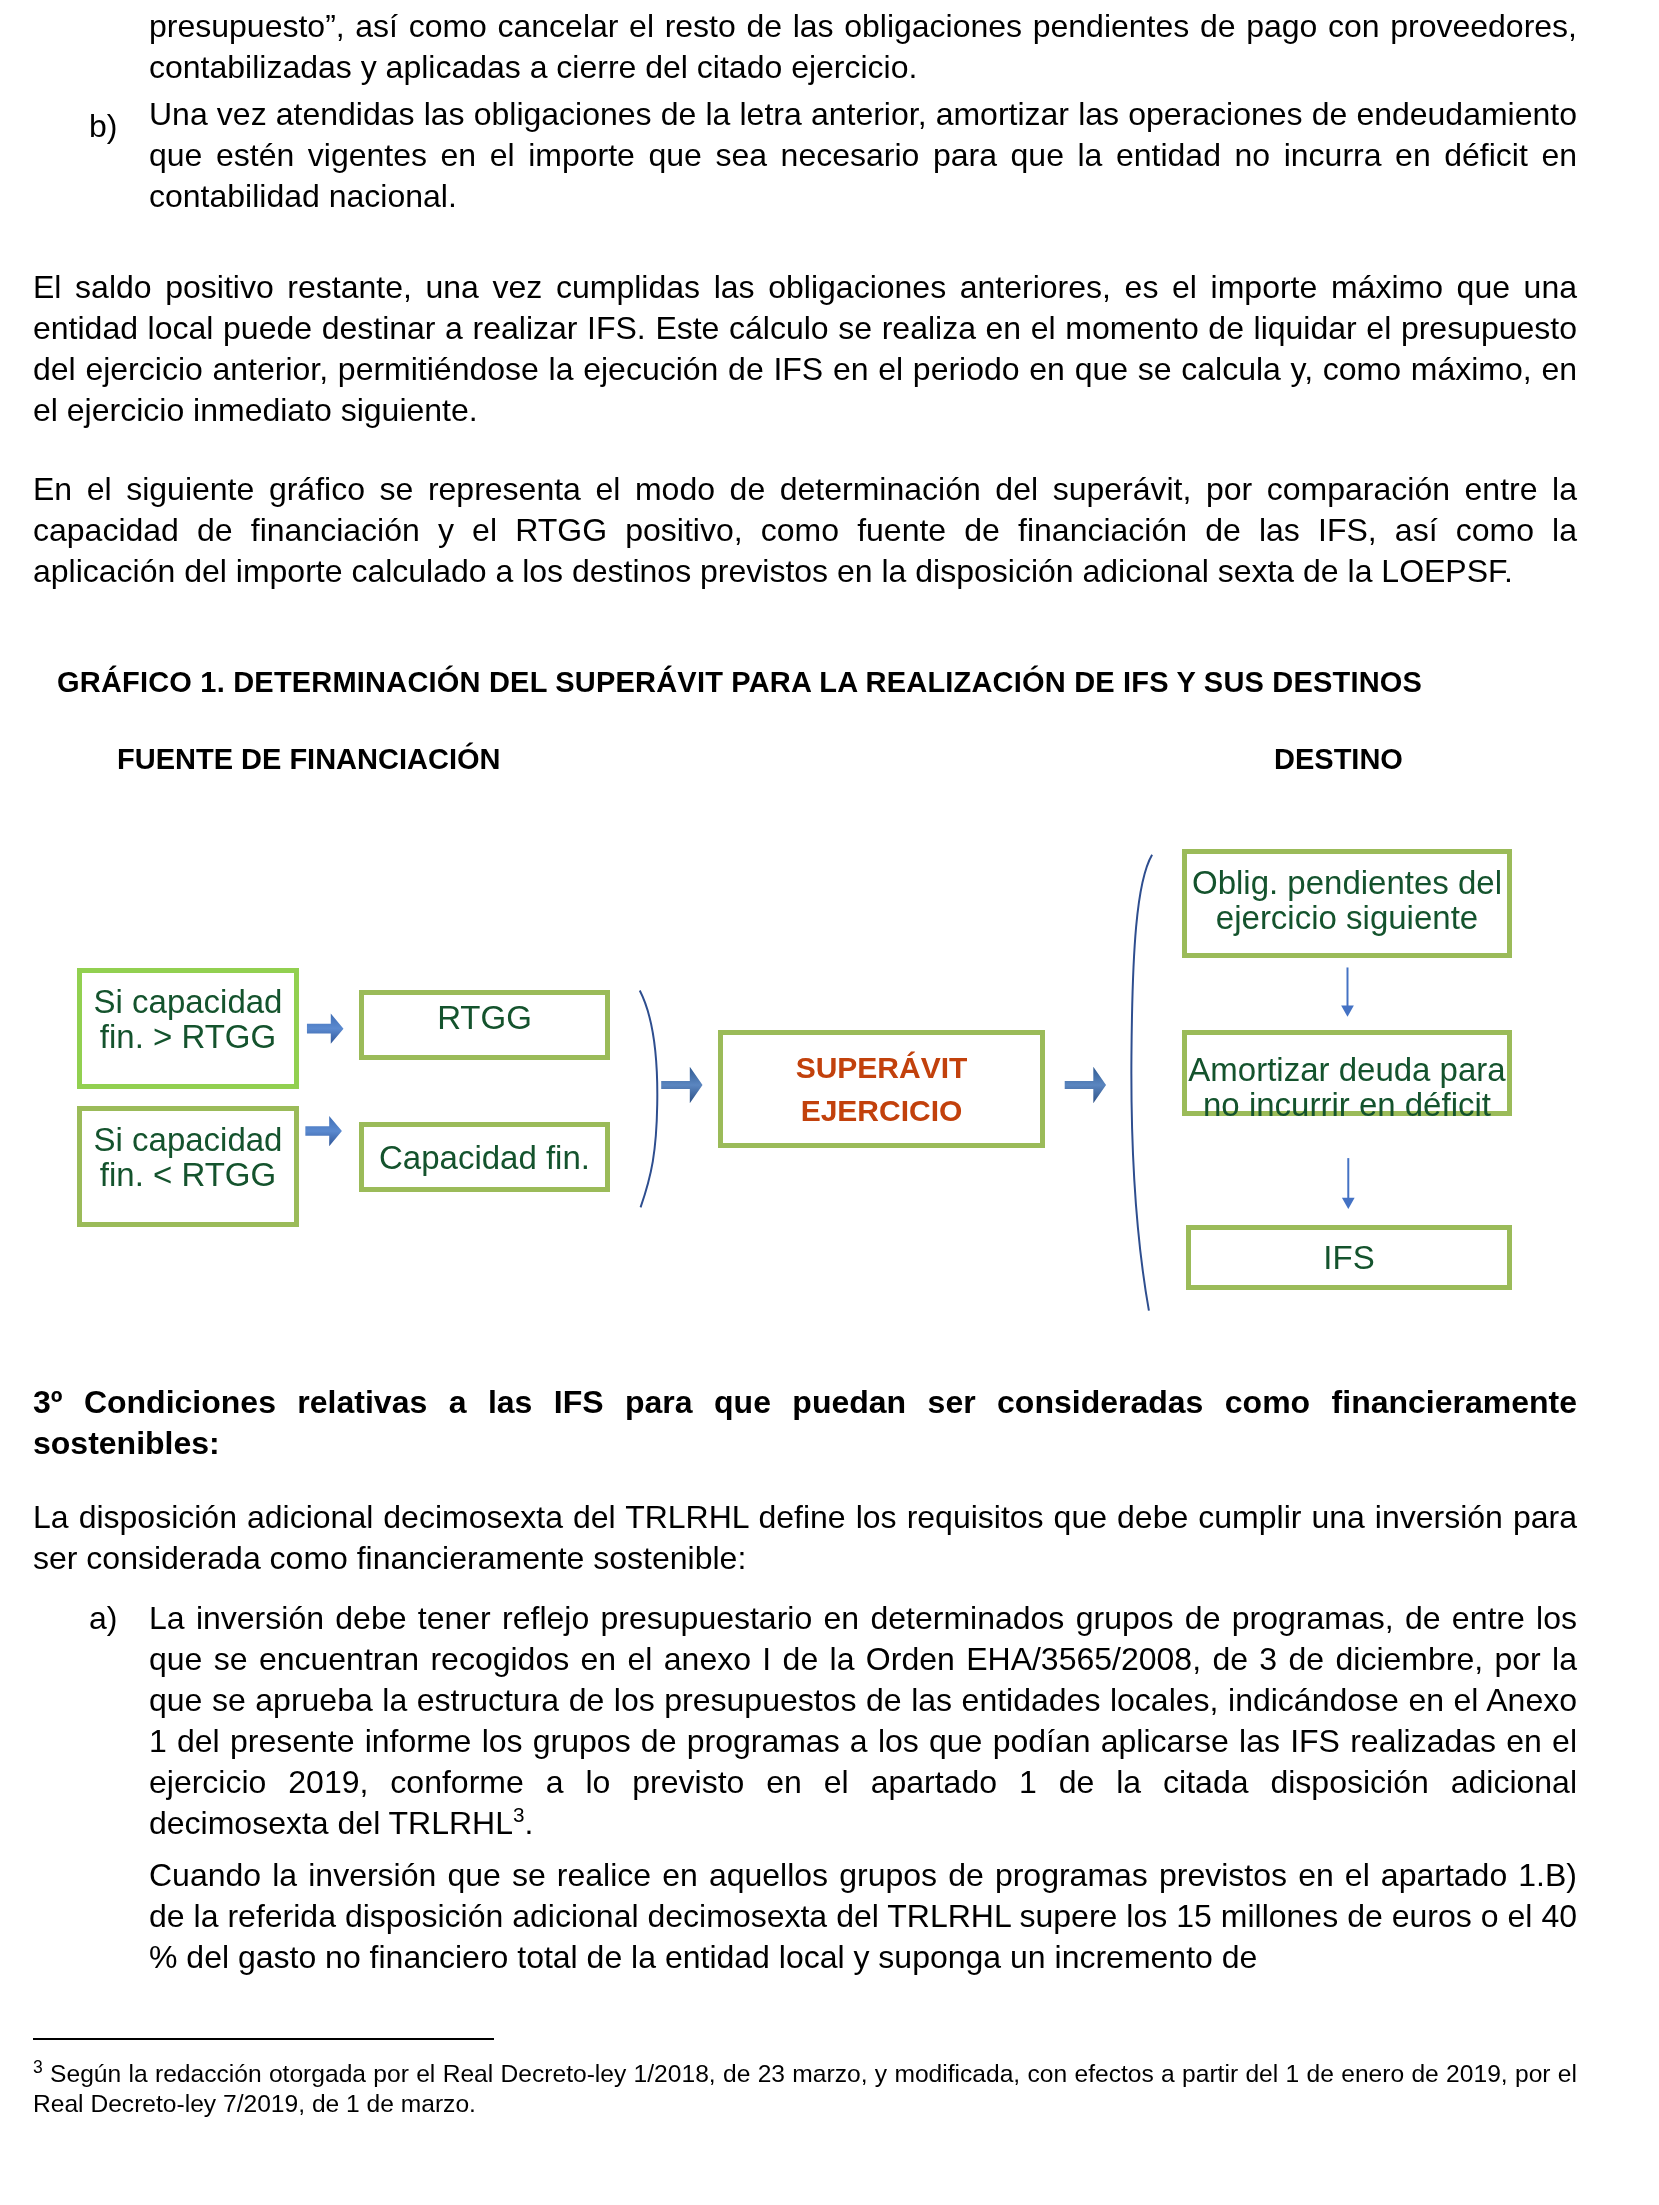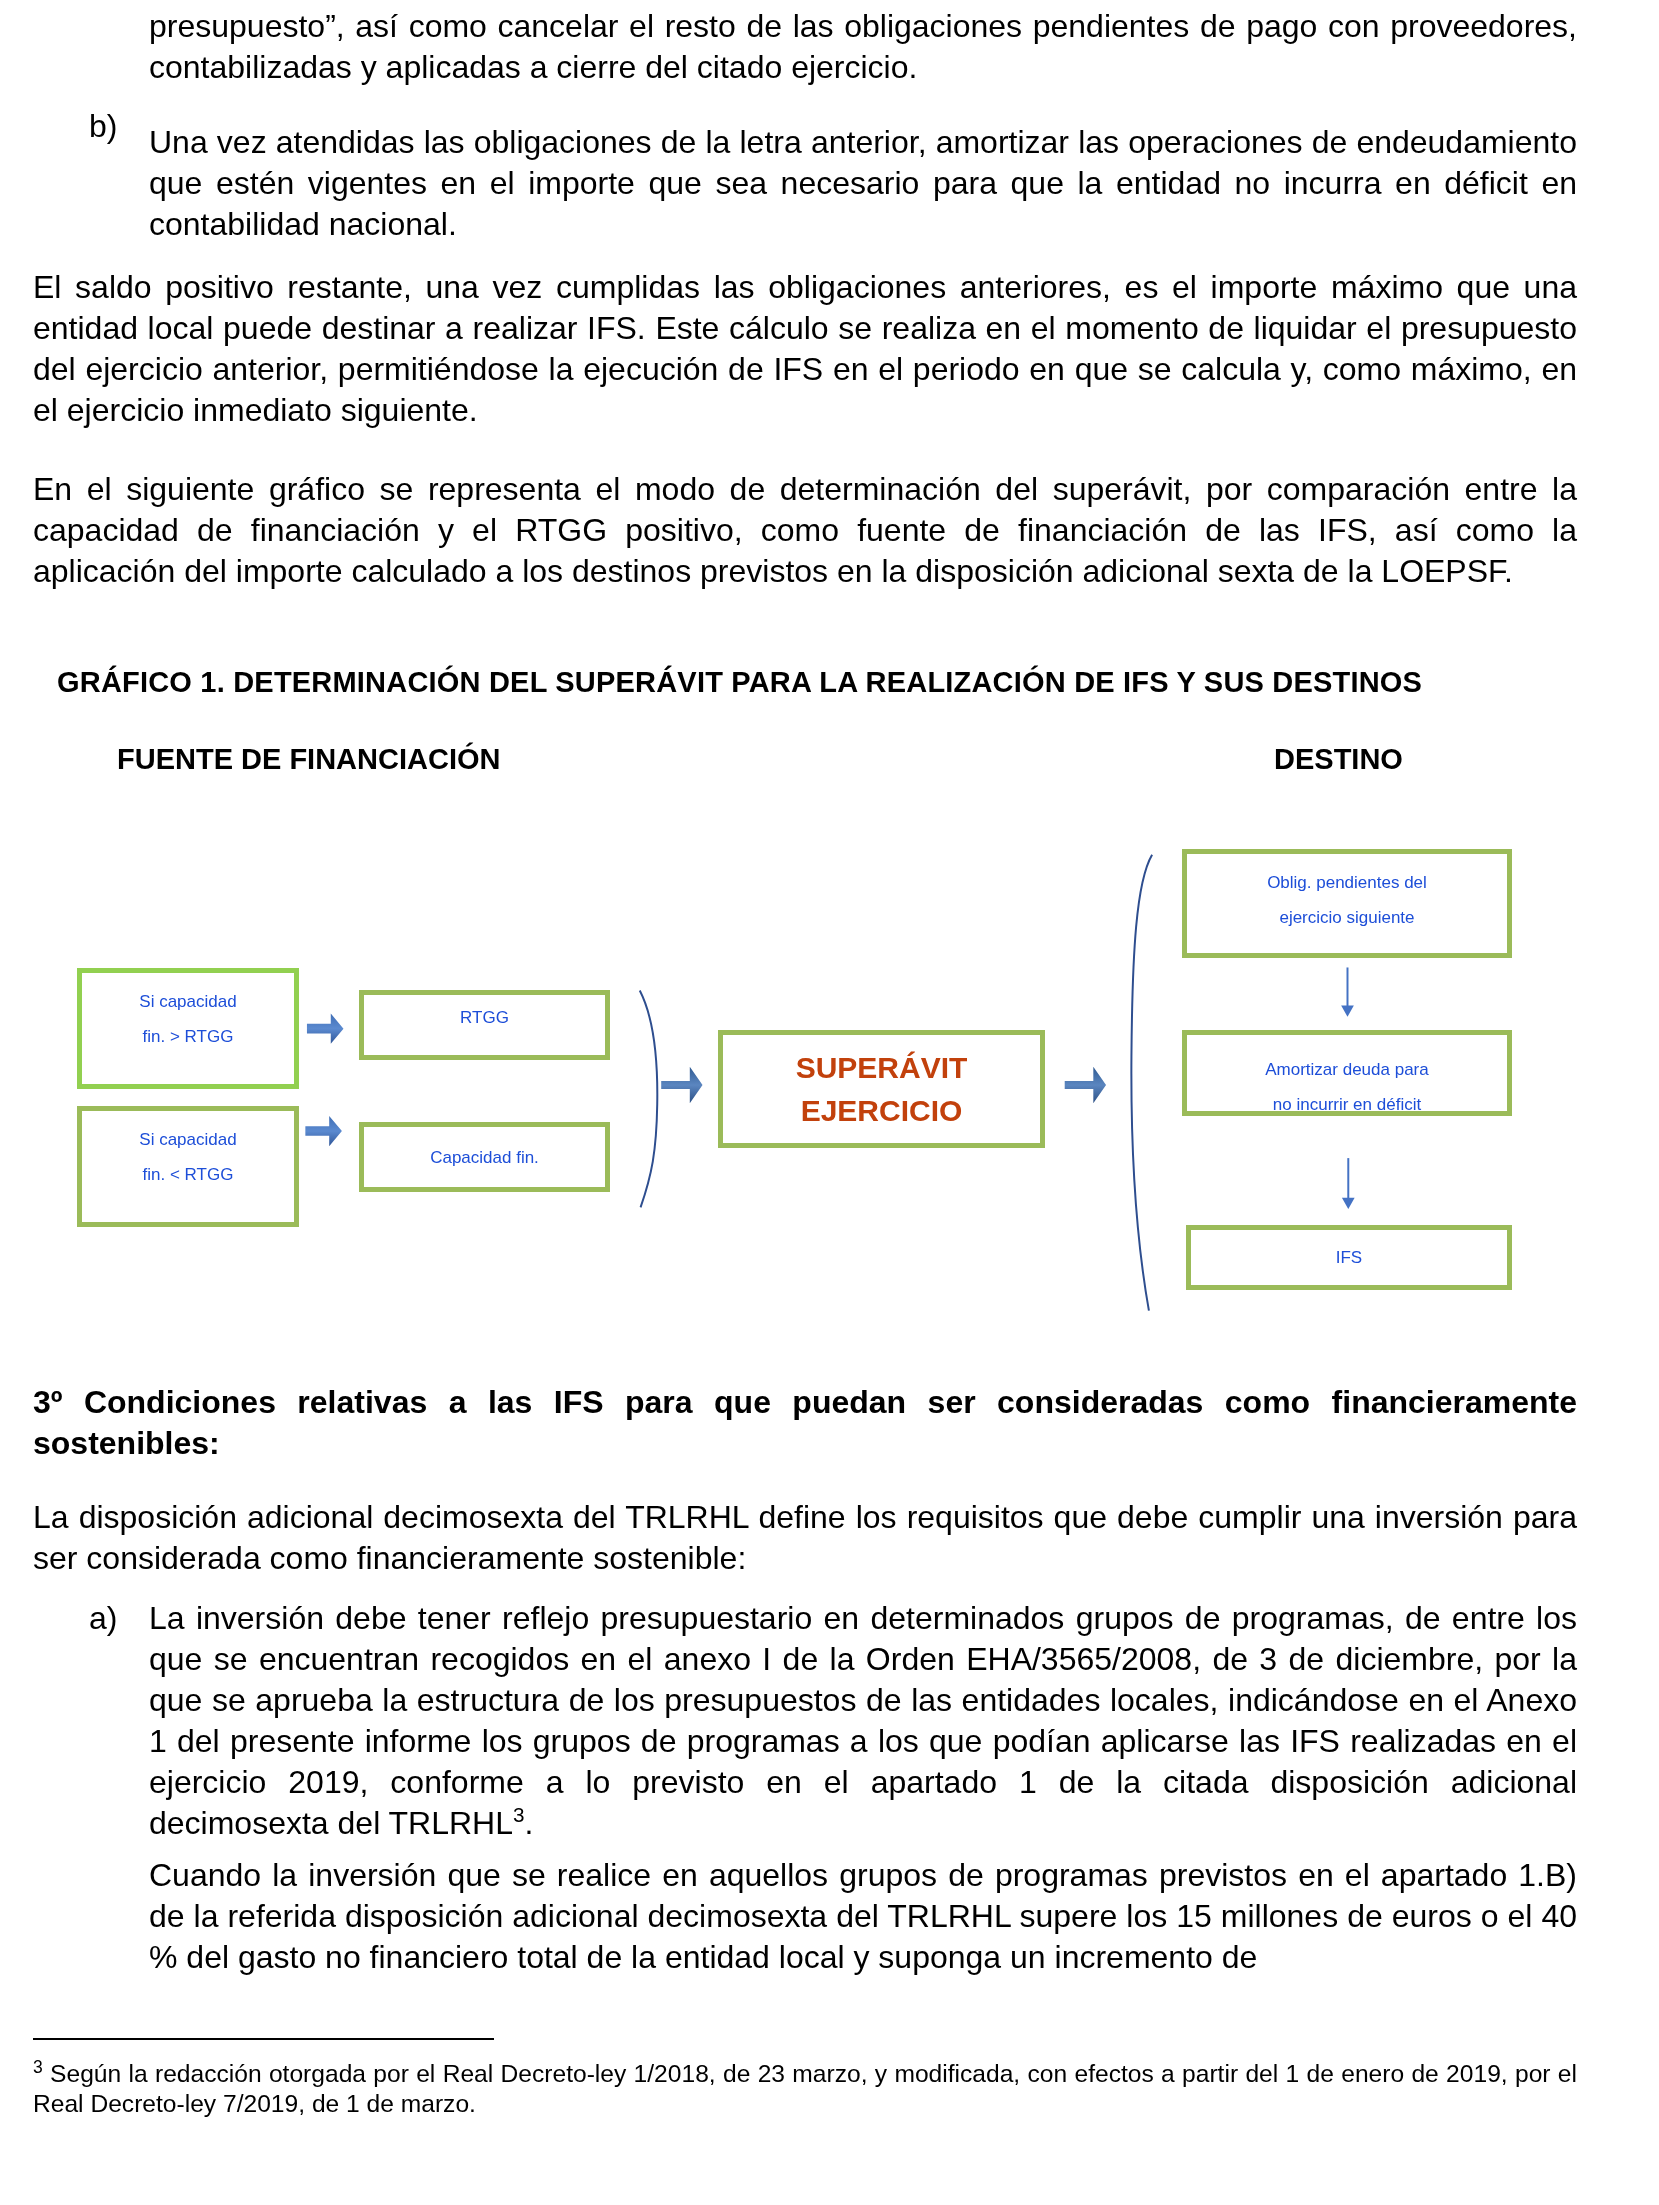--- a/index.html
+++ b/index.html
@@ -15,39 +15,39 @@
   .marker { position: absolute; left: 89px; font-size: 32px; line-height: 41px; }
   .bold { font-weight: bold; }
   .fig-title {
     position: absolute; left: 57px; top: 666px; font-size: 29px; font-weight: bold; white-space: nowrap;
     letter-spacing: 0.2px;
   }
   .fig-sub { position: absolute; top: 743px; font-size: 29px; font-weight: bold; white-space: nowrap; }
   .box {
     position: absolute; box-sizing: border-box; border: 5.6px solid #9bbb59; background: #fff;
     display: flex; align-items: center; justify-content: center; text-align: center;
-    font-size: 17px; line-height: 35px; color: #1d4ed8;
+    font-size: 33px; line-height: 35px; color: #14532d;
   }
   .box.bright { border-color: #92d050; }
   .box .lbl { display: block; }
   .box.top-align { align-items: flex-start; padding-top: 11px; }
   .box.big { font-weight: bold; font-size: 30px; line-height: 43px; color: #c2410c; }
   .sup { font-size: 20.7px; vertical-align: super; line-height: 0; }
   .footrule { position: absolute; left: 33px; top: 2038px; width: 461px; height: 2.4px; background: #000; }
   .foot { position: absolute; left: 33px; top: 2059px; width: 1544px; font-size: 24.6px; line-height: 30px; text-align: justify; margin: 0; }
   svg.diagram { position: absolute; left: 0; top: 0; width: 1660px; height: 2205px; pointer-events: none; }
 </style>
 </head>
 <body>
 
 <p class="p" style="left:149px; width:1428px; top:6.4px;">presupuesto”, así como cancelar el resto de las obligaciones pendientes de pago con proveedores, contabilizadas y aplicadas a cierre del citado ejercicio.</p>
 
 <div>
   <span class="marker" style="top:106px;">b)</span>
-  <p class="p" style="left:149px; width:1428px; top:122px;">Una vez atendidas las obligaciones de la letra anterior, amortizar las operaciones de endeudamiento que estén vigentes en el importe que sea necesario para que la entidad no incurra en déficit en contabilidad nacional.</p>
+  <p class="p" style="left:149px; width:1428px; top:94px;">Una vez atendidas las obligaciones de la letra anterior, amortizar las operaciones de endeudamiento que estén vigentes en el importe que sea necesario para que la entidad no incurra en déficit en contabilidad nacional.</p>
 </div>
 
 <p class="p" style="top:267px;">El saldo positivo restante, una vez cumplidas las obligaciones anteriores, es el importe máximo que una entidad local puede destinar a realizar IFS. Este cálculo se realiza en el momento de liquidar el presupuesto del ejercicio anterior, permitiéndose la ejecución de IFS en el periodo en que se calcula y, como máximo, en el ejercicio inmediato siguiente.</p>
 
 <p class="p" style="top:469px;">En el siguiente gráfico se representa el modo de determinación del superávit, por comparación entre la capacidad de financiación y el RTGG positivo, como fuente de financiación de las IFS, así como la aplicación del importe calculado a los destinos previstos en la disposición adicional sexta de la LOEPSF.</p>
 
 <div>
   <div class="fig-title">GRÁFICO 1. DETERMINACIÓN DEL SUPERÁVIT PARA LA REALIZACIÓN DE IFS Y SUS DESTINOS</div>
   <div class="fig-sub" style="left:117px;">FUENTE DE FINANCIACIÓN</div>
   <div class="fig-sub" style="left:1274px;">DESTINO</div>

